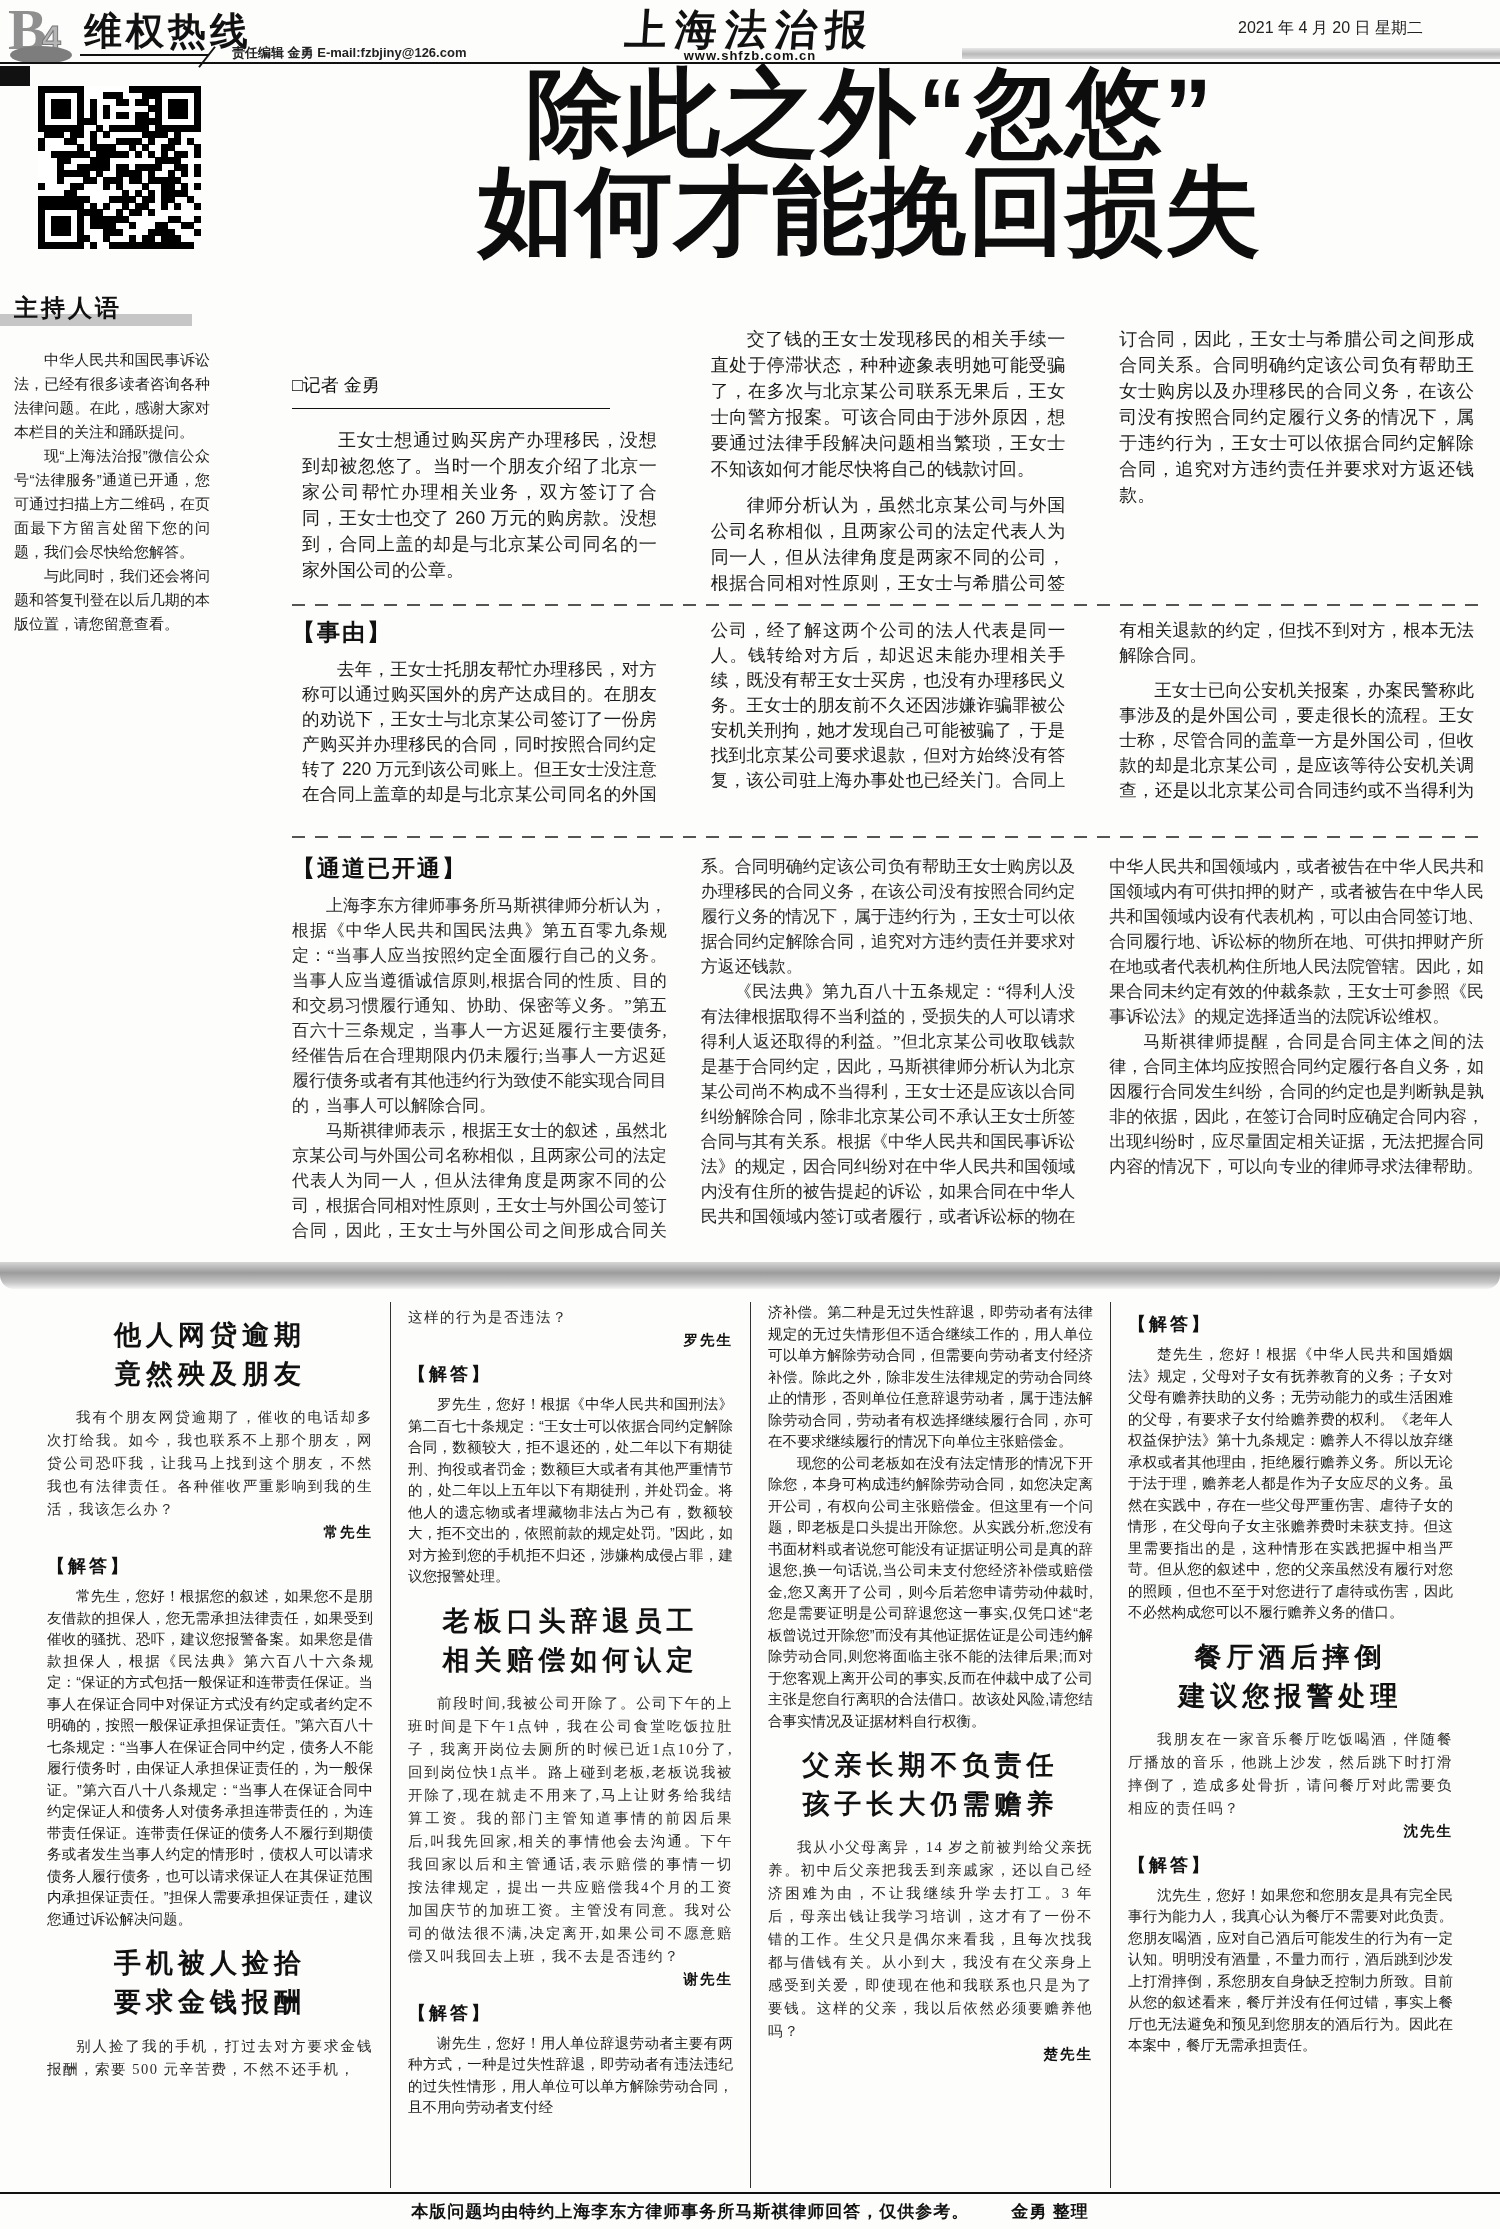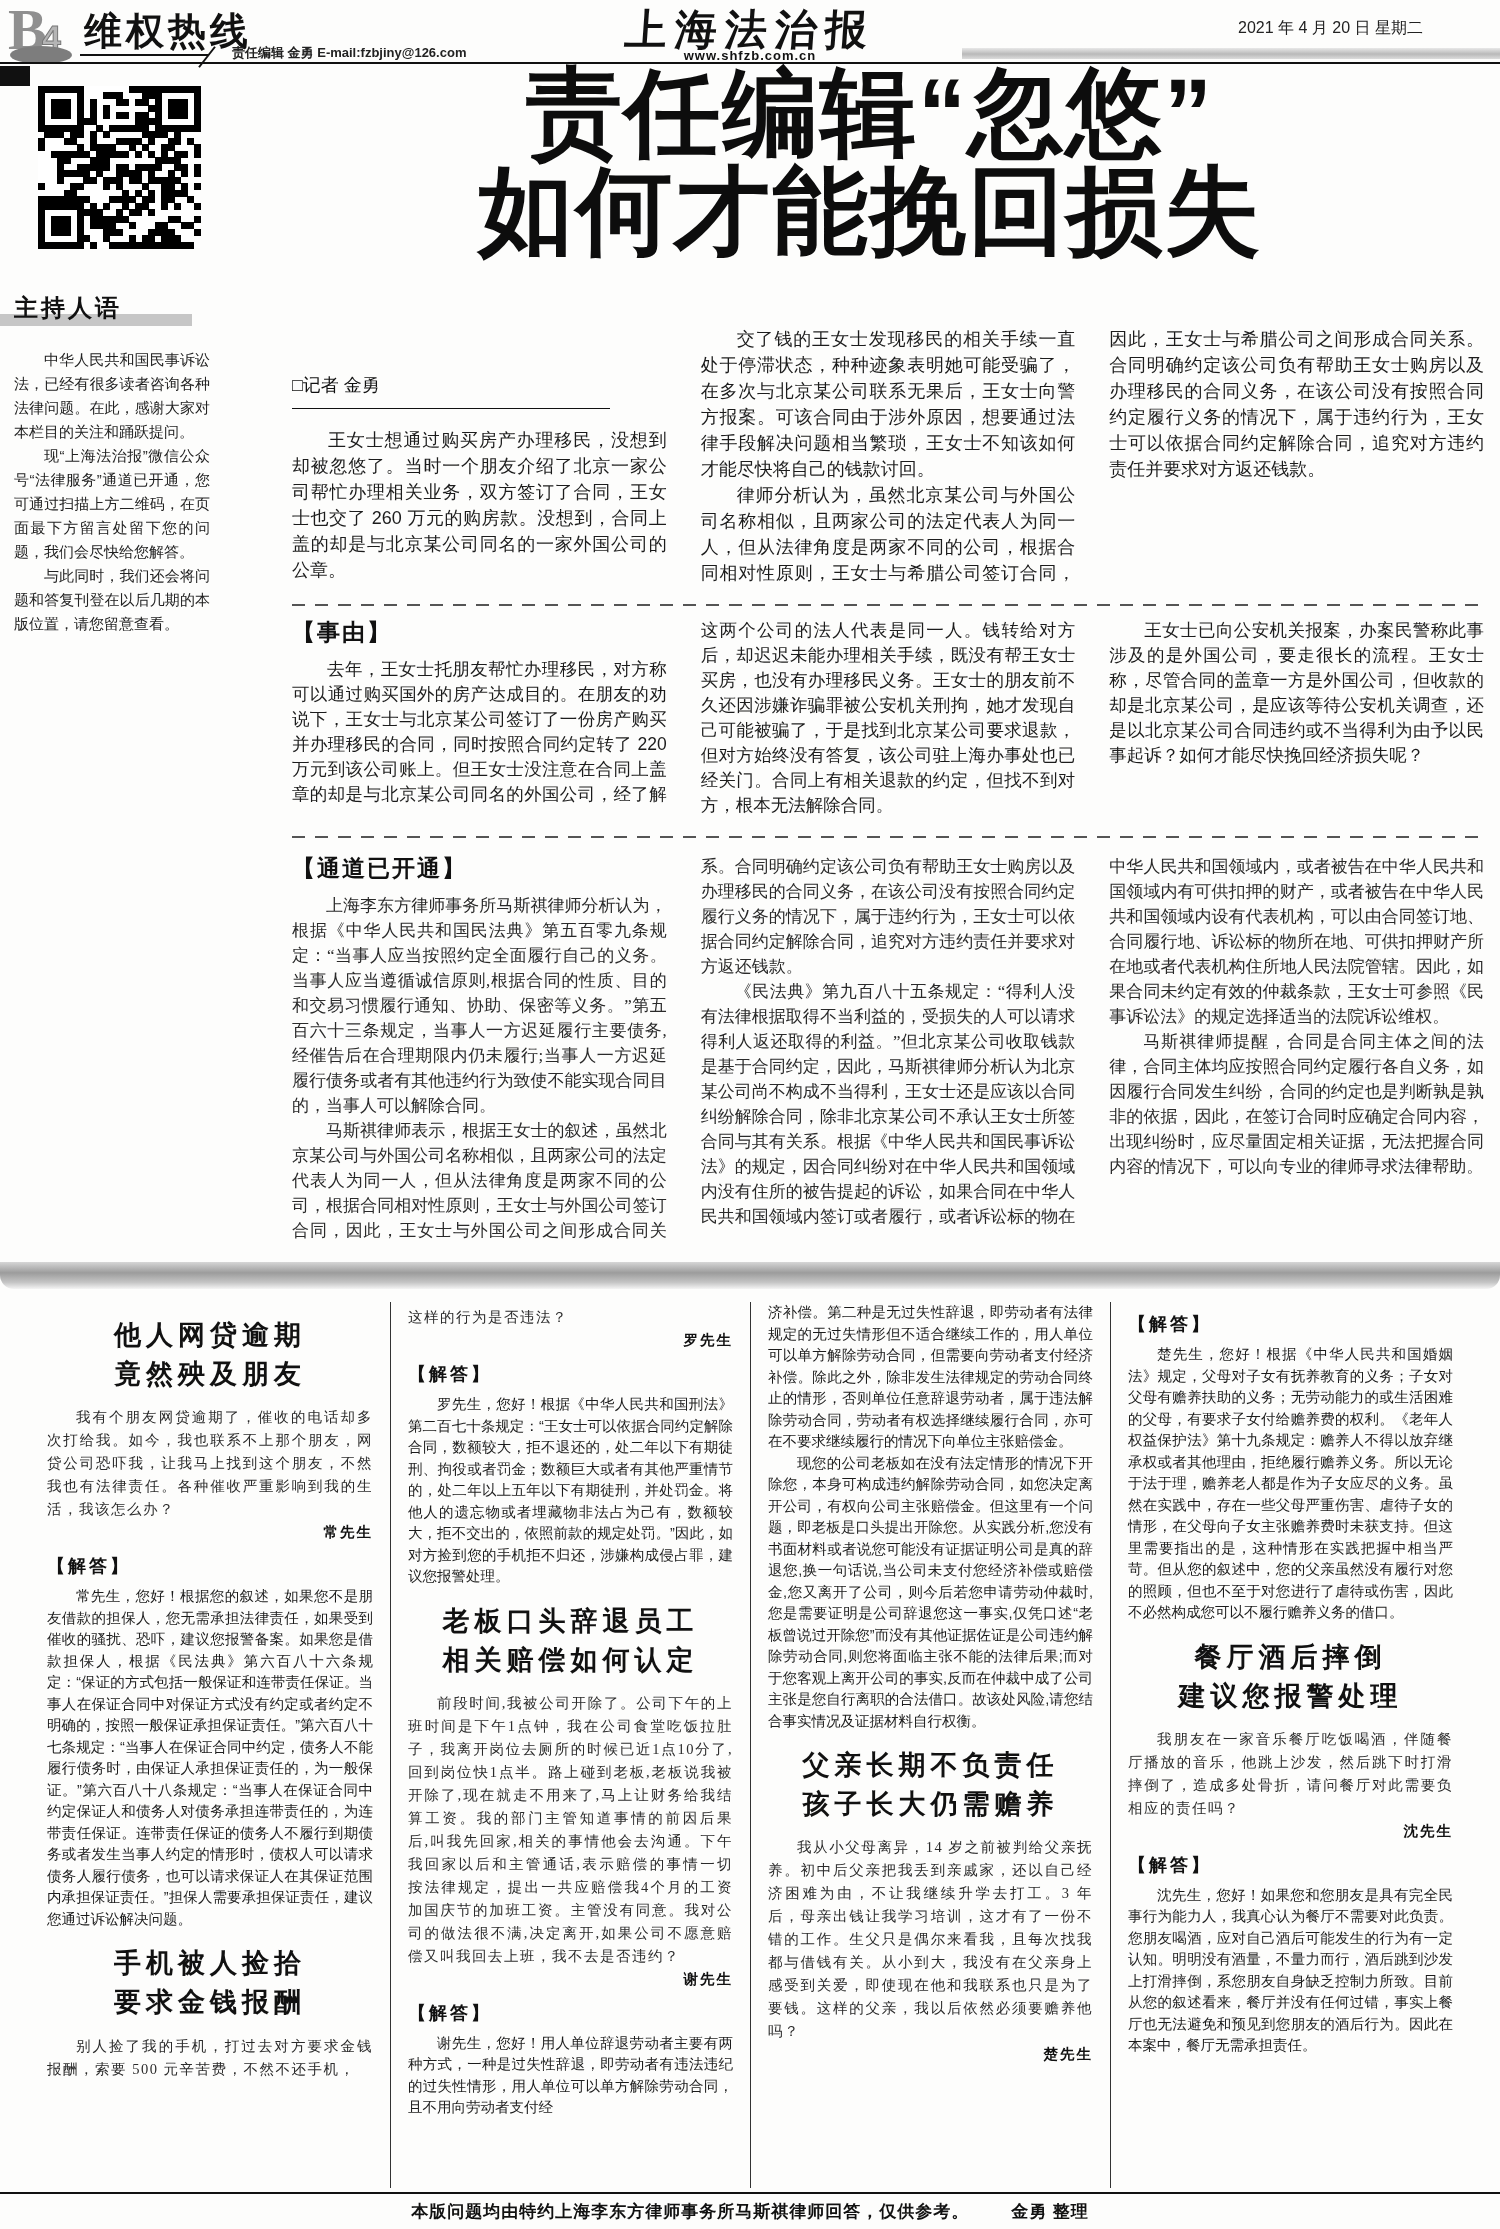--- a/index.html
+++ b/index.html
@@ -33,21 +33,21 @@
   .host-title{position:relative;font-size:24px;font-weight:bold;letter-spacing:3px;color:#111;height:34px;}
   .host-title .bar{position:absolute;left:-14px;bottom:0;width:192px;height:12px;background:#c6c6c6;z-index:0;}
   .host-title .t{position:relative;z-index:1;}
   .host-paras{margin-top:22px;width:196px;}
   .side-p{margin:0;font-size:15px;line-height:1.6;text-align:justify;text-indent:2em;color:#222;}
   
   .art{position:absolute;left:292px;width:1192px;box-sizing:border-box;}
   .cols3{column-count:3;column-gap:34px;column-fill:auto;overflow:hidden;}
   .intro{top:326px;height:272px;font-size:18px;line-height:26px;}
   .byline{display:block;margin:46px 0 18px 0;font-size:18px;color:#111;border-bottom:1.5px solid #111;padding-bottom:10px;width:85%;}
-  .art-p{margin:0;text-indent:2em;text-align:justify;color:#1c1c1c;}
+  .art-p{margin:10px;text-indent:2em;text-align:justify;color:#1c1c1c;}
   .dashed{position:absolute;left:292px;width:1188px;height:2px;background:repeating-linear-gradient(90deg,#555 0 13px,transparent 13px 23px);}
   .dash1{top:604px;}
   .dash2{top:836px;}
   .sec-shiyou{top:618px;height:212px;font-size:17.5px;line-height:25px;}
   .sec-hdr{display:block;font-size:23px;font-weight:900;letter-spacing:2px;color:#111;margin:2px 0 12px 0;}
   .sec-lvshi{top:854px;height:398px;font-size:17px;line-height:25px;font-family:"Liberation Serif",serif;}
   .law-p{margin:0;text-indent:2em;text-align:justify;color:#2a2a2a;}
   
   .bar3d{position:absolute;top:1262px;left:0;width:1500px;height:27px;background:linear-gradient(180deg,#d6d6d6 0%,#9c9c9c 40%,#c4c4c4 75%,#f4f4f4 100%);border-radius:0 0 14px 14px;}
   
@@ -420,21 +420,21 @@
     <div class="cell" style="left: 110.16px; top: 155.52px; width: 7px; height: 7px;"></div>
     <div class="cell" style="left: 116.64px; top: 155.52px; width: 7px; height: 7px;"></div>
     <div class="cell" style="left: 123.12px; top: 155.52px; width: 7px; height: 7px;"></div>
     <div class="cell" style="left: 129.6px; top: 155.52px; width: 7px; height: 7px;"></div>
     <div class="cell" style="left: 136.08px; top: 155.52px; width: 7px; height: 7px;"></div>
     <div class="cell" style="left: 142.56px; top: 155.52px; width: 7px; height: 7px;"></div>
     <div class="cell" style="left: 149.04px; top: 155.52px; width: 7px; height: 7px;"></div>
   </div>
 
 <div class="headline">
-  <div>责任编辑“忽悠”</div>
+  <div>除此之外“忽悠”</div>
   <div>如何才能挽回损失</div>
 </div>
 
 <div class="host">
   <div class="host-title">
     <div class="bar"></div>
     <span class="t">主持人语</span>
   </div>
   <div class="host-paras" id="host-paras">
       <p class="side-p">中华人民共和国民事诉讼法，已经有很多读者咨询各种法律问题。在此，感谢大家对本栏目的关注和踊跃提问。</p>

